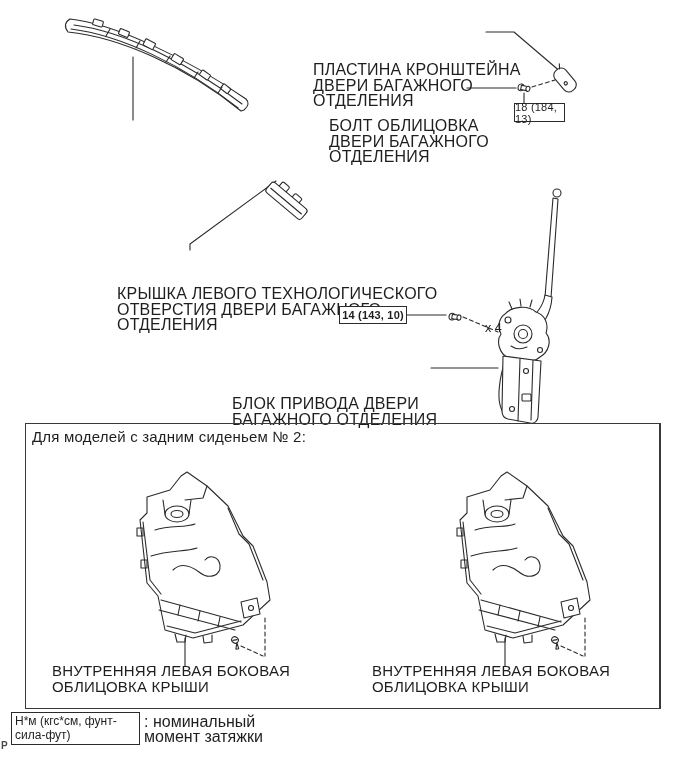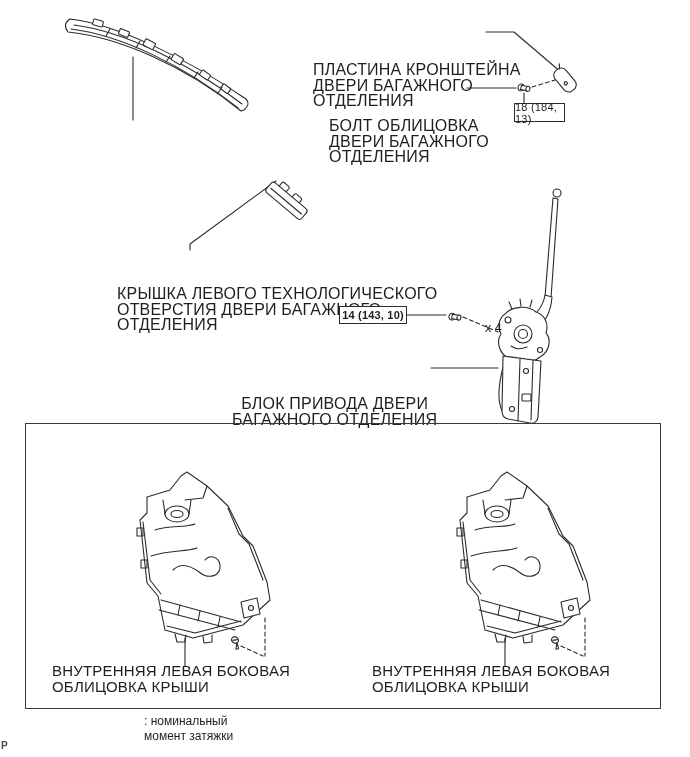--- a/index.html
+++ b/index.html
@@ -11,21 +11,21 @@
   .art path,.art rect,.art line,.art circle,.art ellipse,.art polyline,.art polygon{
     stroke:#2b2b2b;stroke-width:1.1;fill:none;stroke-linecap:round;stroke-linejoin:round;
   }
   .art .fillw{fill:#ffffff;}
   .art .dash{stroke-dasharray:4 3;}
   .lbl{position:absolute;font-size:16px;line-height:15.5px;letter-spacing:0.2px;white-space:pre-line;margin-top:37px;}
   #lbl-upper{left:38px;top:120px;}
   #lbl-plate{left:313px;top:25px;}
   #lbl-bolt{left:329px;top:81px;}
   #lbl-cover{left:117px;top:249px;}
-  #lbl-drive{left:232px;top:359px;text-align:center;}
+  #lbl-drive{left:232px;top:359px;}
   .torque{
     position:absolute;border:1.6px solid #2b2b2b;background:#fff;font-size:11px;
     display:flex;align-items:center;justify-content:center;letter-spacing:0.2px;box-sizing:border-box;
   }
   #tq18{left:514px;top:103px;width:51px;height:19px;}
   #tq14{left:339px;top:306px;width:68px;height:18px;font-weight:bold;}
   #x4{position:absolute;left:449px;top:321px;font-size:12.5px;margin-left:36px;}
   .variant-box{
     position:absolute;left:25px;top:423px;width:634px;height:284px;
     border:1.6px solid #3a3a3a;display:flex;box-sizing:content-box;background:transparent;
@@ -33,21 +33,21 @@
   .vcell{flex:1;padding:4px 6px;}
   .vcell:first-child{border-right:1.6px solid #3a3a3a;}
   .vhead{font-size:15px;letter-spacing:0.2px;}
   .plabel{position:absolute;font-size:15px;line-height:15.5px;letter-spacing:0.2px;white-space:pre-line;}
   #plabel-left{left:52px;top:663px;}
   #plabel-right{left:372px;top:663px;}
   .legend-box{
     position:absolute;left:11px;top:712px;width:129px;height:33px;border:1.6px solid #2b2b2b;
     font-size:12px;line-height:14px;padding:1px 0 0 3px;white-space:pre-line;box-sizing:border-box;background:#fff;
   }
-  .legend-desc{position:absolute;left:144px;top:714px;font-size:12px;line-height:15px;white-space:pre-line;}
+  .legend-desc{position:absolute;left:144px;top:714px;font-size:16px;line-height:15px;white-space:pre-line;}
   .pmark{position:absolute;left:1px;top:740px;font-size:10px;font-weight:bold;color:#4a4a4a;}
 </style>
 </head>
 <body>
 
 <div class="page">
 
   <svg class="art" width="690" height="757" viewBox="0 0 690 757">
     <defs>
       <g id="roofPanel">
@@ -181,24 +181,29 @@
 ОТВЕРСТИЯ ДВЕРИ БАГАЖНОГО
 ОТДЕЛЕНИЯ</div>
   <div class="lbl" id="lbl-drive">БЛОК ПРИВОДА ДВЕРИ
 БАГАЖНОГО ОТДЕЛЕНИЯ</div>
 
   <div class="torque" id="tq18">18 (184, 13)</div>
   <div class="torque" id="tq14">14 (143, 10)</div>
   <div id="x4">x 4</div>
 
   <div class="variant-box">
+    <div class="vcell">
+      <div class="vhead">Для моделей с задним сиденьем № 2:</div>
+    </div>
   </div>
 
   <div class="plabel" id="plabel-left">ВНУТРЕННЯЯ ЛЕВАЯ БОКОВАЯ
 ОБЛИЦОВКА КРЫШИ</div>
   <div class="plabel" id="plabel-right">ВНУТРЕННЯЯ ЛЕВАЯ БОКОВАЯ
 ОБЛИЦОВКА КРЫШИ</div>
 
+  <div class="legend-box">Н*м (кгс*см, фунт-
+сила-фут)</div>
   <div class="legend-desc">: номинальный
 момент затяжки</div>
 
   <div class="pmark">P</div>
 </div>
 
 </body></html>

